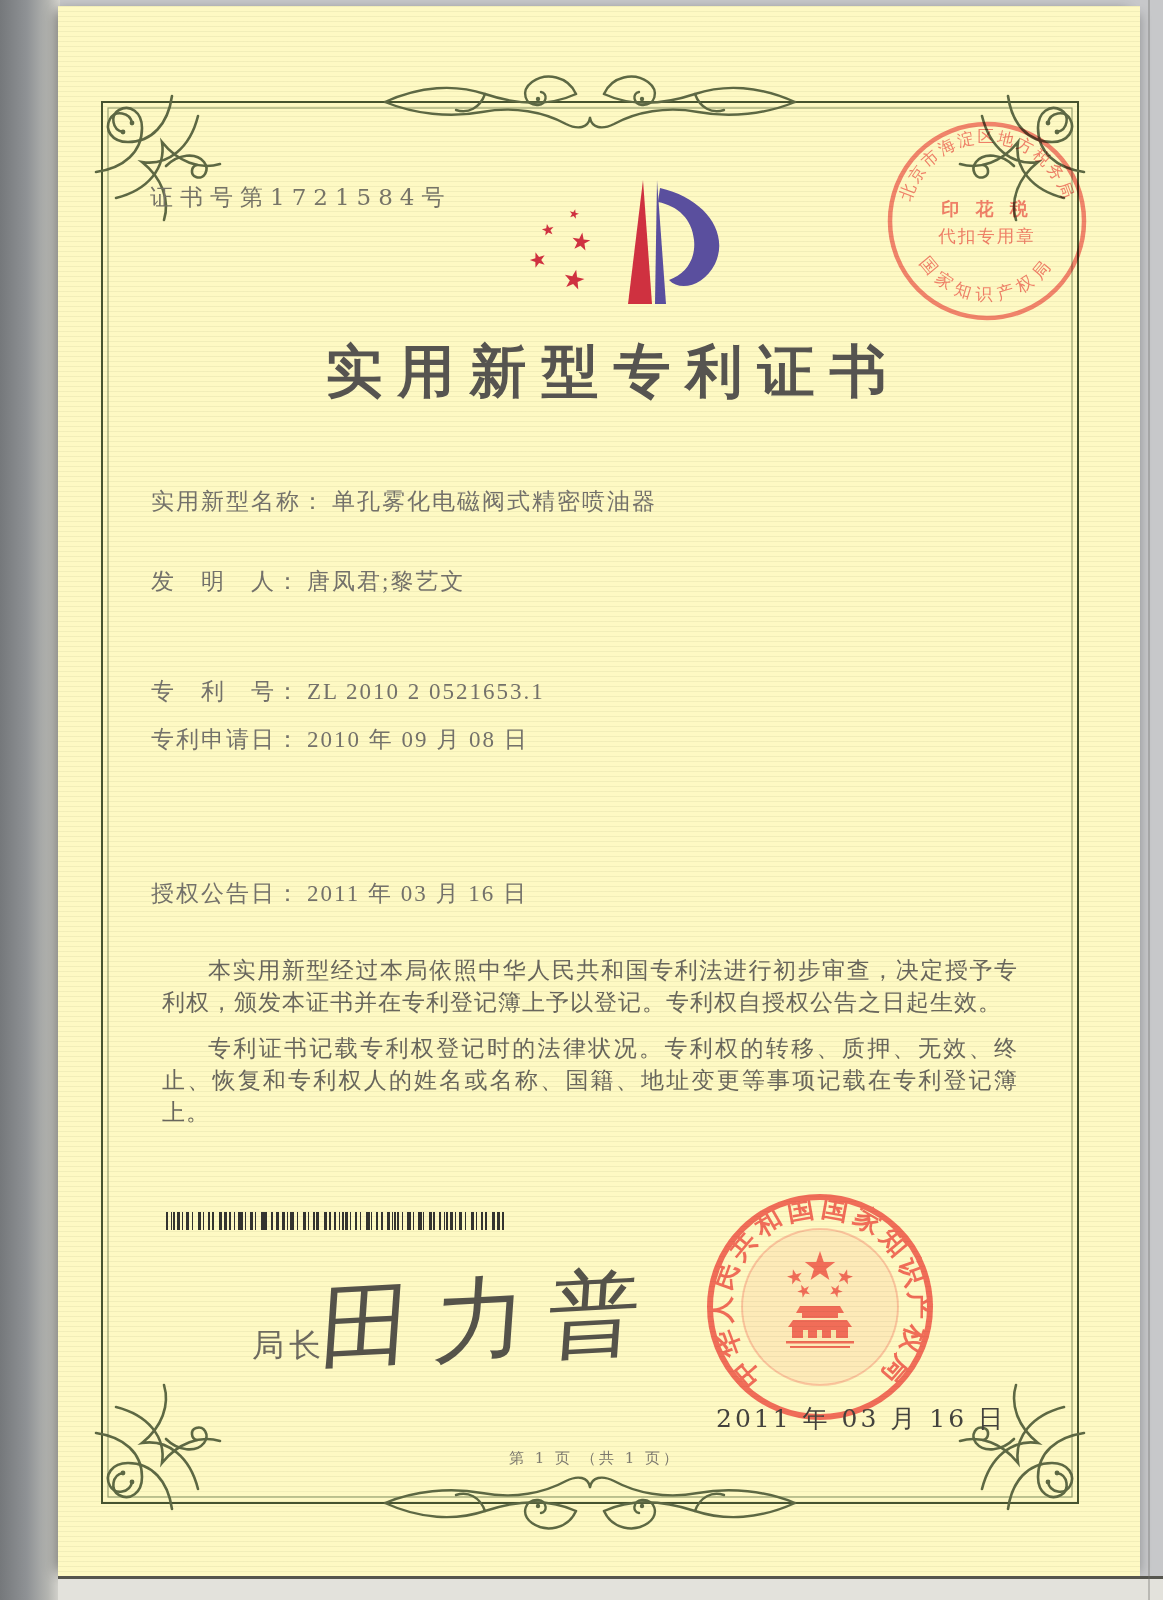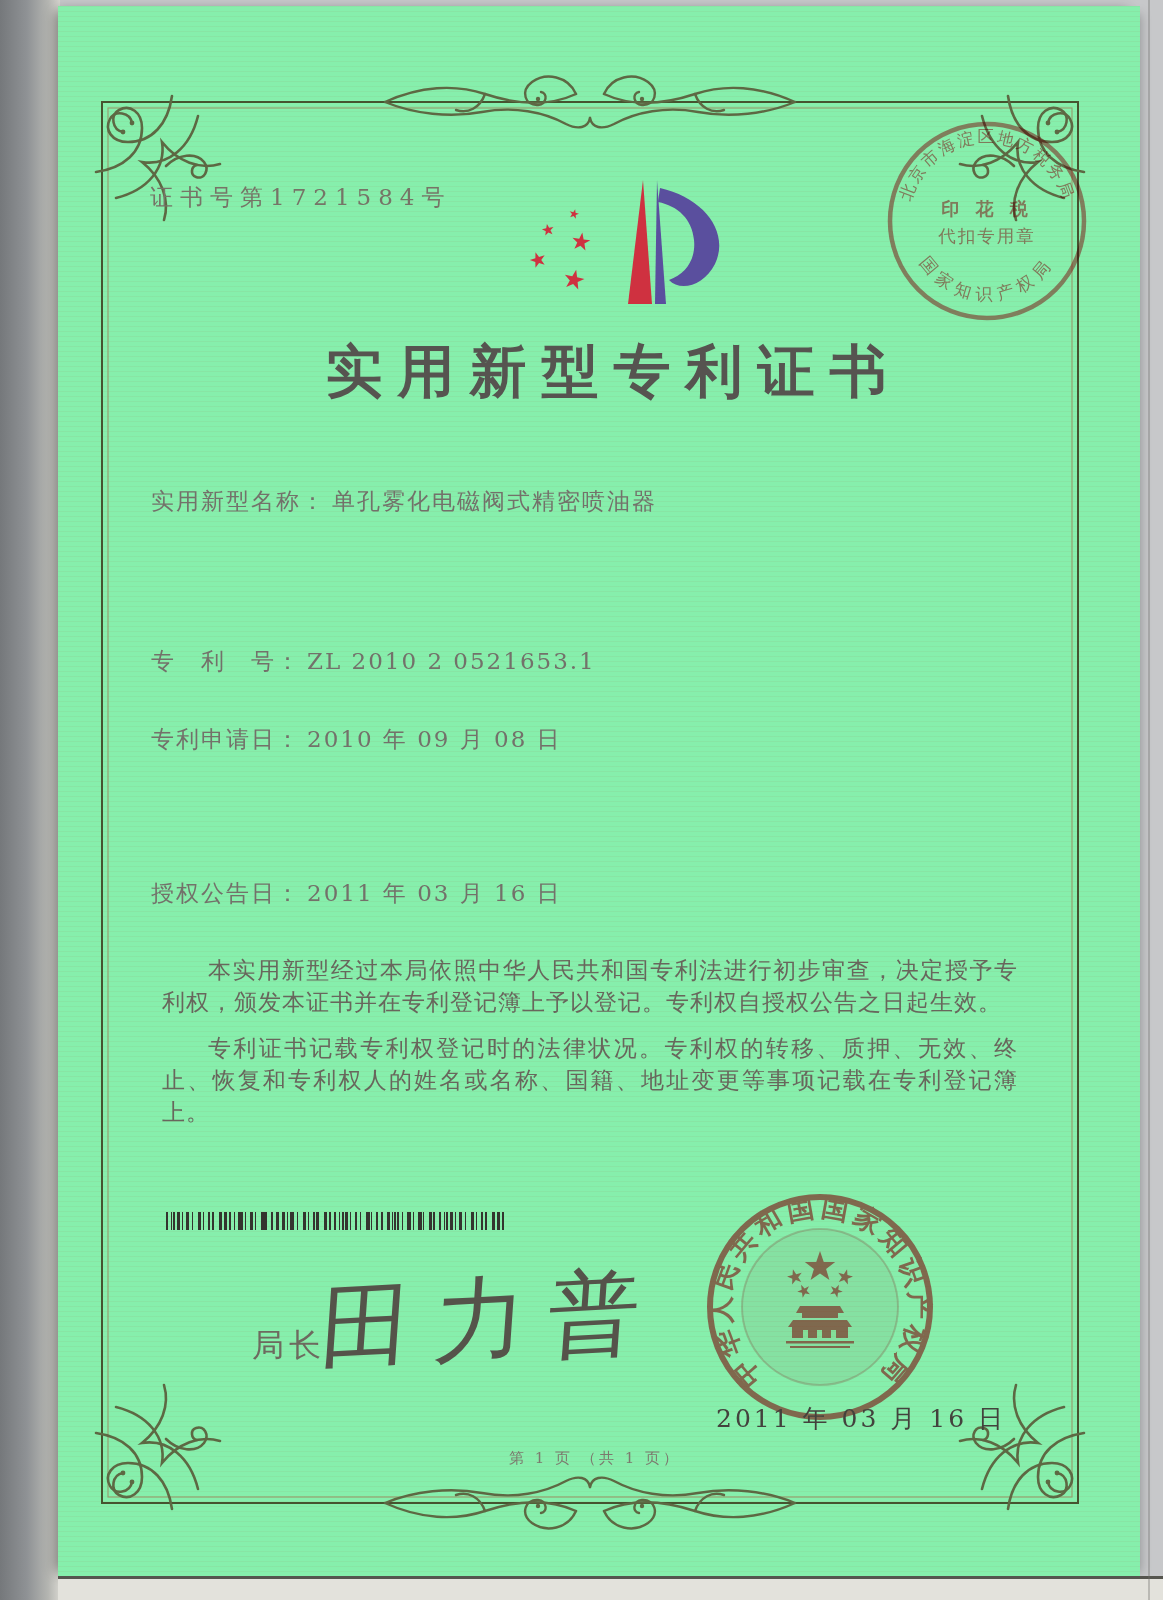--- a/index.html
+++ b/index.html
@@ -7,21 +7,21 @@
   .scan {
     position:relative; width:1163px; height:1600px; overflow:hidden;
     background:#c7c8ca; font-family:"DejaVu Serif", serif;
   }
   .binding-strip {
     position:absolute; left:0; top:0; width:60px; height:1600px;
     background:linear-gradient(to right,#75787b 0%,#8f9295 45%,#b4b5b1 80%,#d6d5cf 100%);
   }
   .paper {
     position:absolute; left:58px; top:6px; width:1082px; height:1571px;
-    background:#86efac; z-index:0;
+    background:#fef9c3; z-index:0;
     box-shadow:-7px 0 12px -5px rgba(0,0,0,.45), 7px 2px 10px -6px rgba(0,0,0,.25);
   }
   .paper::before {
     content:""; position:absolute; inset:0; z-index:-1;
     background-image:repeating-linear-gradient(180deg,
       rgba(152,156,110,.12) 0px, rgba(152,156,110,.12) 1px,
       transparent 1px, transparent 5px);
   }
   .page-edge-bottom {
     position:absolute; left:58px; top:1576px; width:1105px; height:3px;
@@ -40,21 +40,21 @@
   .cert-title {
     position:absolute; left:0; top:328px; width:1064px; text-align:center;
     font-size:57px; font-weight:600; color:#565450; letter-spacing:15px;
     text-indent:15px; white-space:nowrap;padding-left:32px;
   }
   .field-row {
     position:absolute; left:93px; font-size:23px; color:#73716a;
     letter-spacing:2px; white-space:nowrap;
   }
   .field-row .lab { letter-spacing:2px; }
-  .field-row .val { margin-left:6px; }
+  .field-row .val { margin-left:6px;font-family:Liberation Serif, serif; }
   .para-block {
     position:absolute; left:90px; top:934px; width:884px;
     font-size:23px; line-height:32px; color:#68665c; text-align:justify;
     letter-spacing:1px;
   }
   .para-block p { text-indent:2em; margin:14px; }
   .barcode {
     position:absolute; left:108px; top:1206px; width:338px; height:18px;
     background-image:
       repeating-linear-gradient(90deg, transparent 0 7px, #34342f 7px 9px, transparent 9px 13px),
@@ -157,21 +157,24 @@
       </text>
       <text x="105" y="99" font-size="18" font-weight="bold" fill="#ee686c" letter-spacing="5" text-anchor="middle">印 花 税</text>
       <text x="105" y="126" font-size="17.5" fill="#ee686c" letter-spacing="2" text-anchor="middle">代扣专用章</text>
     </svg>
 
     <div class="cert-title">实用新型专利证书</div>
 
     <div class="field-row" style="top:480px">
       <span class="lab">实用新型名称：</span><span class="val">单孔雾化电磁阀式精密喷油器</span>
     </div>
-    <div class="field-row" style="top:640px">
+    <div class="field-row" style="top:560px">
+      <span class="lab">发　明　人：</span><span class="val">唐凤君;黎艺文</span>
+    </div>
+    <div class="field-row" style="top:670px">
       <span class="lab">专　利　号：</span><span class="val">ZL 2010 2 0521653.1</span>
     </div>
     <div class="field-row" style="top:718px">
       <span class="lab">专利申请日：</span><span class="val">2010 年 09 月 08 日</span>
     </div>
     <div class="field-row" style="top:872px">
       <span class="lab">授权公告日：</span><span class="val">2011 年 03 月 16 日</span>
     </div>
 
     <div class="para-block">

